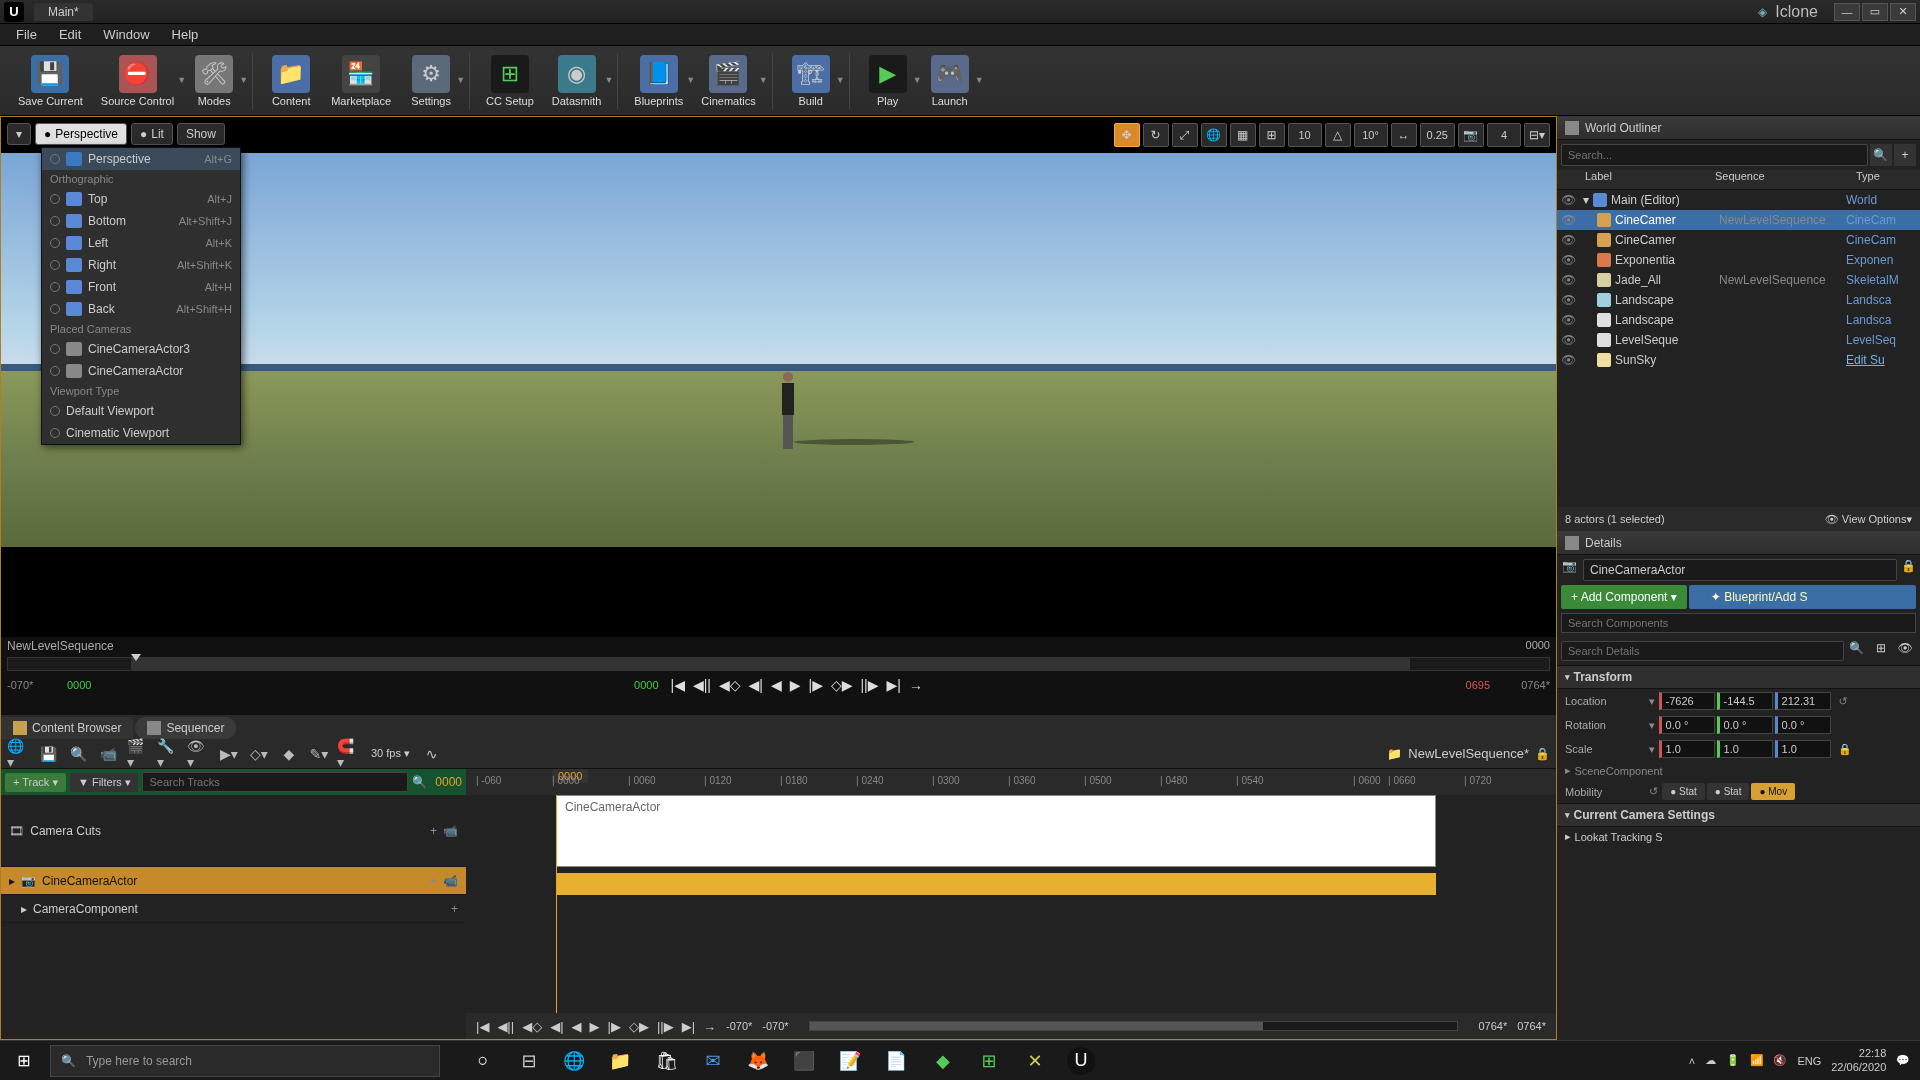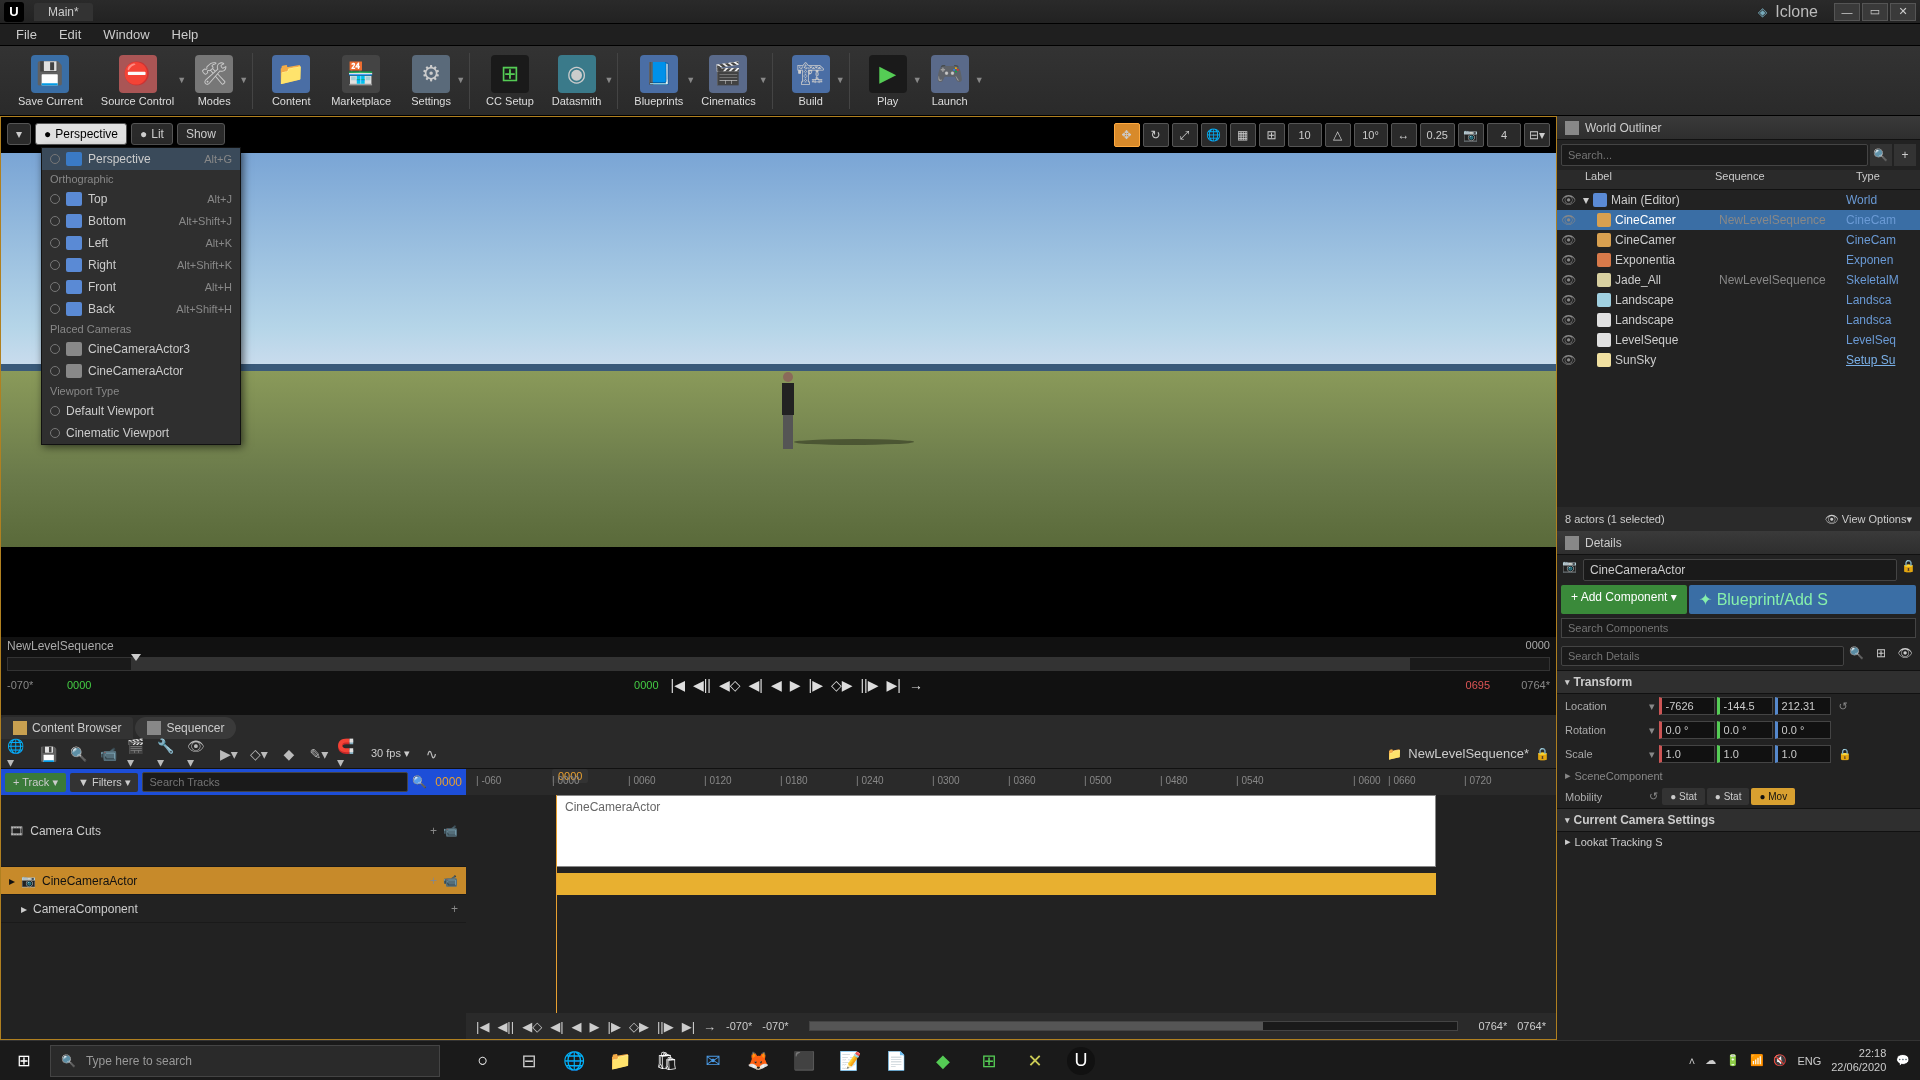--- a/index.html
+++ b/index.html
@@ -85,21 +85,21 @@
 
 
 .sequencer { flex:1; display:flex; flex-direction:column; background:#262626; }
 .seq-toolbar { height:30px; display:flex; align-items:center; padding:0 6px; gap:6px; background:#2a2a2a; border-bottom:1px solid #111; }
 .seq-toolbar .sbtn { width:24px; height:22px; display:flex; align-items:center; justify-content:center; color:#bbb; font-size:14px; }
 .seq-toolbar .sdd { padding:0 4px; font-size:11px; }
 .seq-toolbar .right { margin-left:auto; display:flex; align-items:center; gap:6px; }
 
 .seq-body { flex:1; display:flex; }
 .seq-tree { width:465px; background:#222; display:flex; flex-direction:column; }
-.seq-tree-hdr { height:26px; display:flex; align-items:center; padding:0 4px; gap:4px; background:#1d4ed8; }
+.seq-tree-hdr { height:26px; display:flex; align-items:center; padding:0 4px; gap:4px; background:#14532d; }
 .seq-tree-hdr .addtrack { background:#3a7a3a; padding:3px 8px; border-radius:2px; font-size:11px; }
 .seq-tree-hdr .filters { background:#333; padding:3px 8px; border-radius:2px; font-size:11px; }
 .seq-tree-hdr input { flex:1; background:#1a1a1a; border:1px solid #444; color:#888; padding:3px 6px; font-size:11px; border-radius:2px; }
 .seq-tree-hdr .curframe { color:#e8a030; font-size:12px; margin-left:4px; }
 .track-row { height:28px; display:flex; align-items:center; padding:0 8px; gap:6px; border-bottom:1px solid #1a1a1a; }
 .track-row.tall { height:72px; }
 .track-row.sel { background:#c78a2a; color:#111; }
 .track-row .trlabel { flex:1; }
 .track-row .trbtns { display:flex; gap:6px; color:#888; }
 
@@ -139,21 +139,21 @@
 .oi-char{background:#d8d0a0;} .oi-land{background:#a0d0e0;} .oi-seq{background:#e0e0e0;}
 .oi-sun{background:#f0e0a0;}
 .outliner-foot { height:24px; display:flex; align-items:center; padding:0 8px; background:#2a2a2a; font-size:11px; justify-content:space-between; }
 
 
 .details { flex:1; display:flex; flex-direction:column; overflow:hidden; }
 .details .namebar { padding:4px; display:flex; gap:4px; }
 .details .namebar input { flex:1; background:#1a1a1a; border:1px solid #444; color:#ccc; padding:3px 6px; font-size:12px; border-radius:2px; }
 .details .btnrow { display:flex; gap:2px; padding:0 4px 4px; }
 .details .btnrow .addcomp { flex:0 0 auto; background:#3a8a3a; color:#ffffff; padding:5px 10px; border-radius:2px; font-size:12px; }
-.details .btnrow .bpedit { flex:1; background:#3a6ea5; color:#86efac; padding:5px 10px; border-radius:2px; font-size:16px; white-space:nowrap; overflow:hidden; }
+.details .btnrow .bpedit { flex:1; background:#3a6ea5; color:#fef9c3; padding:5px 22px; border-radius:2px; font-size:12px; white-space:nowrap; overflow:hidden; }
 .details .searchcomp { padding:0 4px 4px; }
 .details .searchcomp input { width:100%; background:#1a1a1a; border:1px solid #444; color:#888; padding:3px 6px; font-size:11px; border-radius:0; }
 .details .searchdet { padding:4px; display:flex; gap:2px; }
 .details .searchdet input { flex:1; background:#1a1a1a; border:1px solid #444; color:#888; padding:3px 6px; font-size:11px; border-radius:2px; }
 
 .section-hdr { background:#2f2f2f; padding:4px 8px; font-size:12px; font-weight:bold; display:flex; align-items:center; border-top:1px solid #111; border-bottom:1px solid #111; }
 .section-hdr::before { content:"▾"; margin-right:4px; font-size:9px; }
 .prop-row { display:flex; align-items:center; padding:3px 8px; gap:4px; font-size:11px; }
 .prop-row .plabel { width:80px; color:#aaa; }
 .prop-row .pvals { display:flex; gap:2px; }
@@ -616,21 +616,21 @@
             <span class="olabel">LevelSeque</span>
             <span class="oseq"></span>
             <span class="otype">LevelSeq</span>
           </div>
           <div class="orow">
             <span class="eye">👁</span>
             <span style="width:14px"></span>
             <span class="oicon oi-sun"></span>
             <span class="olabel">SunSky</span>
             <span class="oseq"></span>
-            <span class="otype link">Setup Su</span>
+            <span class="otype link">Edit Su</span>
           </div>
         </div>
       <div class="outliner-foot">
         <span>8 actors (1 selected)</span>
         <span>👁 <span>View Options</span>▾</span>
       </div>
     </div>
 
     <div class="details">
       <div class="panel-hdr">

